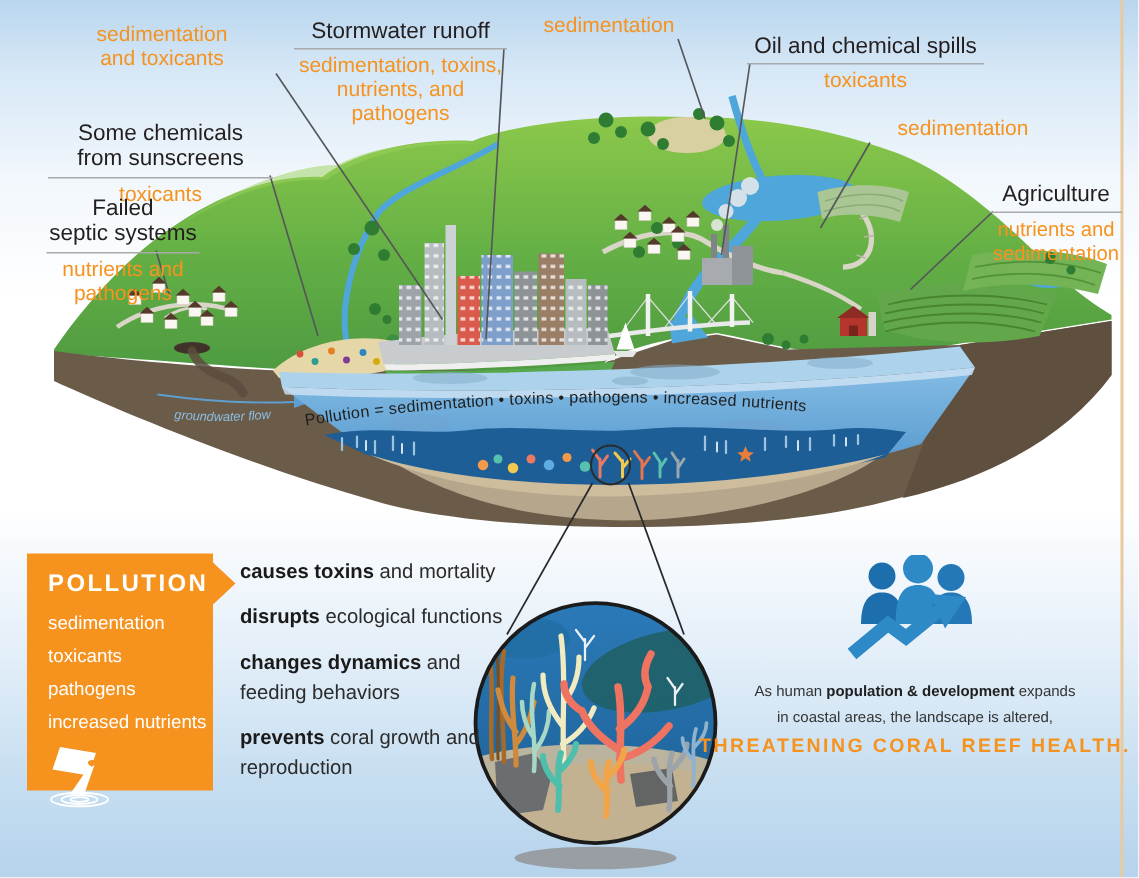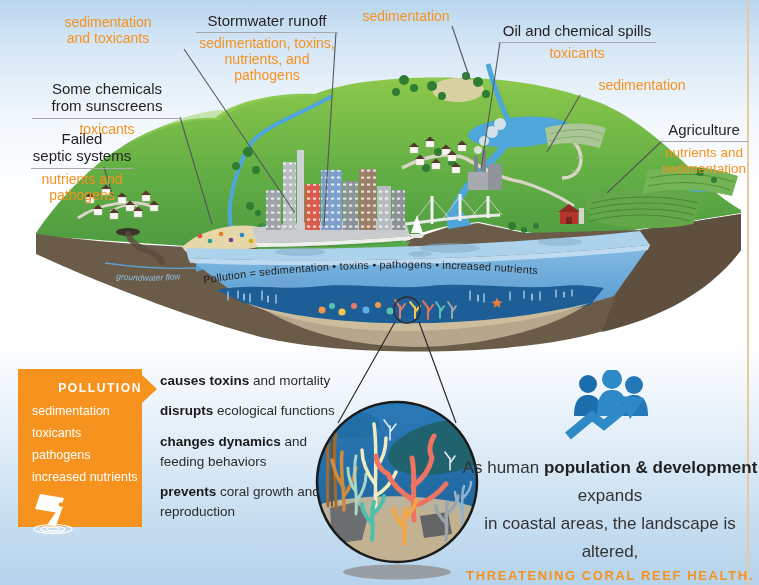--- a/index.html
+++ b/index.html
@@ -12,33 +12,33 @@
   .right-rule{position:absolute;left:747px;top:0;width:2px;height:585px;background:#E9C9A0;}
 
   
   .lbl{position:absolute;text-align:center;z-index:5;}
   .lbl-t{font-size:15px;line-height:1.16;color:#231F20;border-bottom:1px solid #A7A9AC;padding-bottom:3px;white-space:pre-line;}
   .lbl-o{font-size:14px;line-height:1.14;color:#F6921E;padding-top:3px;white-space:pre-line;}
 
   
   .pbox{position:absolute;left:18px;top:369px;width:124px;height:158px;background:#F6921E;color:#fff;padding:12px 0 0 14px;box-sizing:border-box;z-index:5;}
   .pbox::after{content:"";position:absolute;right:-15px;top:6px;width:0;height:0;border-left:15px solid #F6921E;border-top:14px solid transparent;border-bottom:14px solid transparent;}
-  .pbox-title{font-size:12px;font-weight:bold;letter-spacing:1.6px;margin-bottom:9px;text-align:right;}
+  .pbox-title{font-size:16px;font-weight:bold;letter-spacing:1.6px;margin-bottom:9px;}
   .pbox-item{font-size:12.5px;margin:0 0 8px 0;}
   .pbox-icon{margin-top:2px;}
 
   
   .effects{position:absolute;left:160px;top:371px;width:180px;z-index:5;}
   .effect-item{font-size:13.5px;line-height:1.5;color:#2B2B2B;margin-bottom:10px;}
   .effect-item b{font-weight:bold;color:#1A1A1A;}
 
   
   .pop{position:absolute;left:462px;top:370px;width:296px;text-align:center;z-index:5;}
   .pop-icon{display:block;margin:0 auto 8px auto;}
-  .pop-text{font-size:17px;line-height:1.65;color:#333;}
+  .pop-text{font-size:10px;line-height:1.65;color:#333;}
   .pop-text b{color:#1f1f1f;}
   .pop-threat{font-size:13px;font-weight:bold;color:#F6921E;letter-spacing:1.6px;margin-top:2px;}
 </style>
 </head>
 <body>
 
 <div class="stage">
 
   <svg class="scene" viewBox="0 0 759 585">
     <defs>

